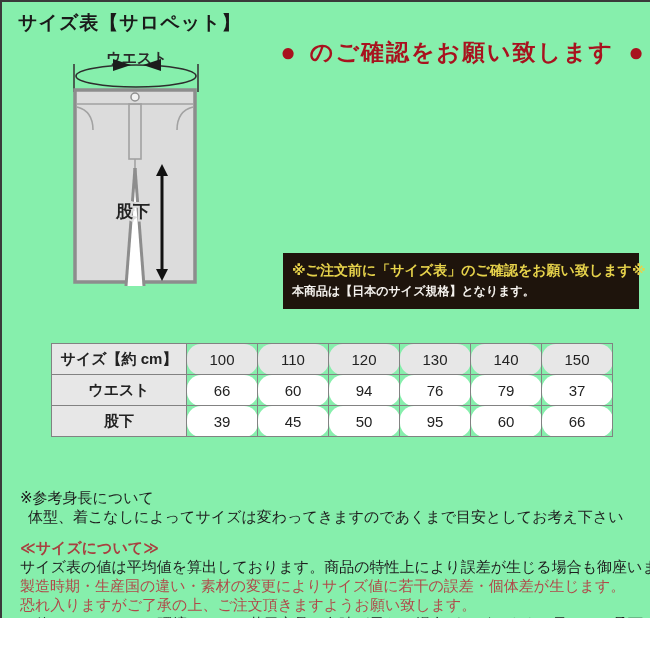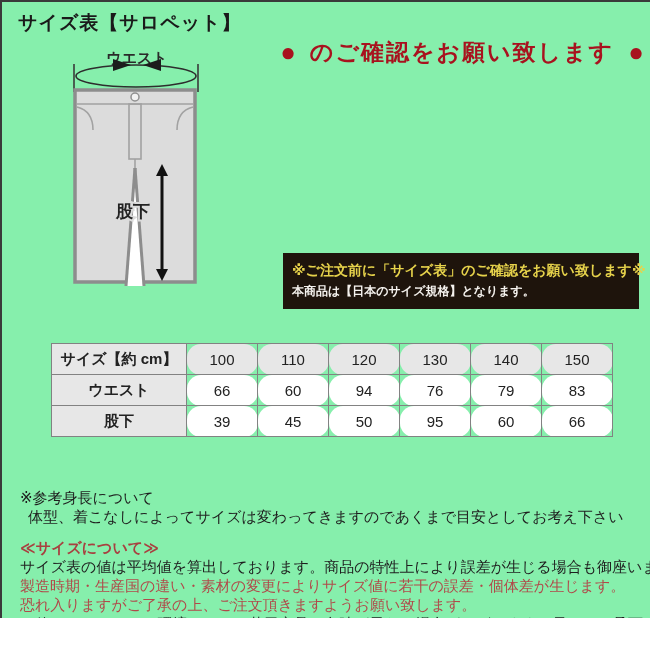--- a/index.html
+++ b/index.html
@@ -118,21 +118,21 @@
         <td class="val">140</td>
         <td class="val">150</td>
       </tr>
       <tr>
         <td class="lab">ウエスト</td>
         <td class="val">66</td>
         <td class="val">60</td>
         <td class="val">94</td>
         <td class="val">76</td>
         <td class="val">79</td>
-        <td class="val">83</td>
+        <td class="val">37</td>
       </tr>
       <tr>
         <td class="lab">股下</td>
         <td class="val">39</td>
         <td class="val">45</td>
         <td class="val">50</td>
         <td class="val">95</td>
         <td class="val">60</td>
         <td class="val">66</td>
       </tr>

